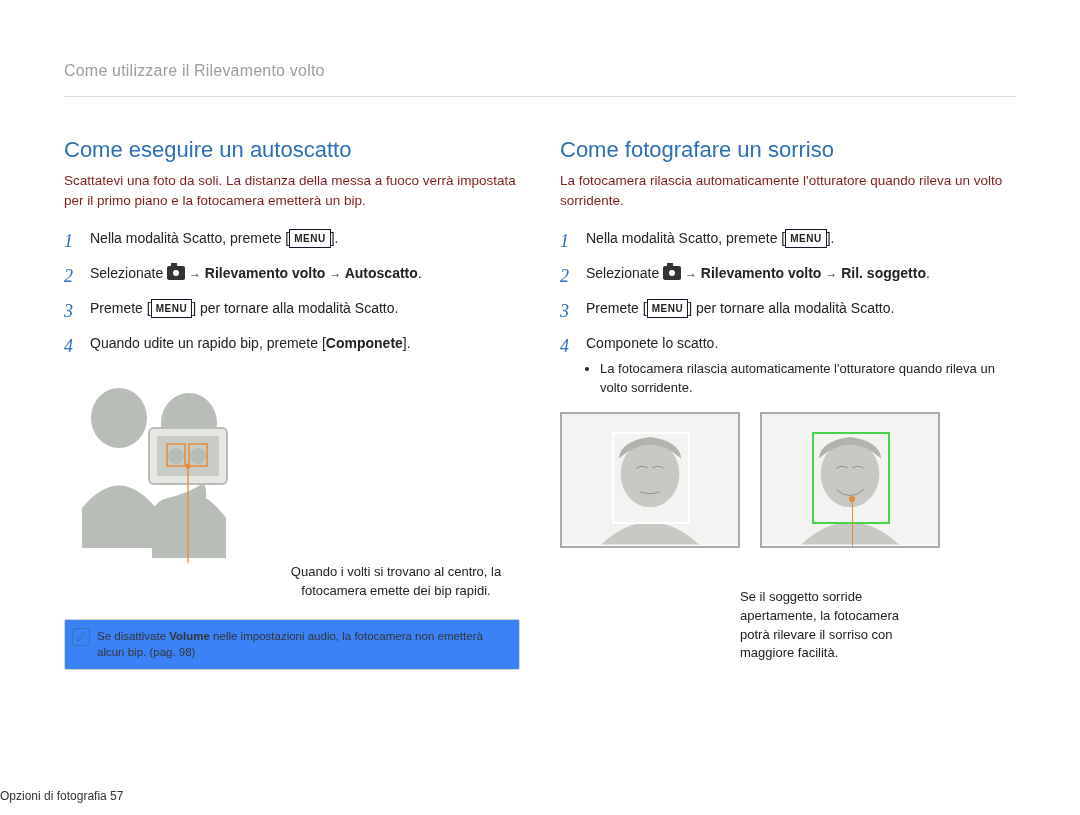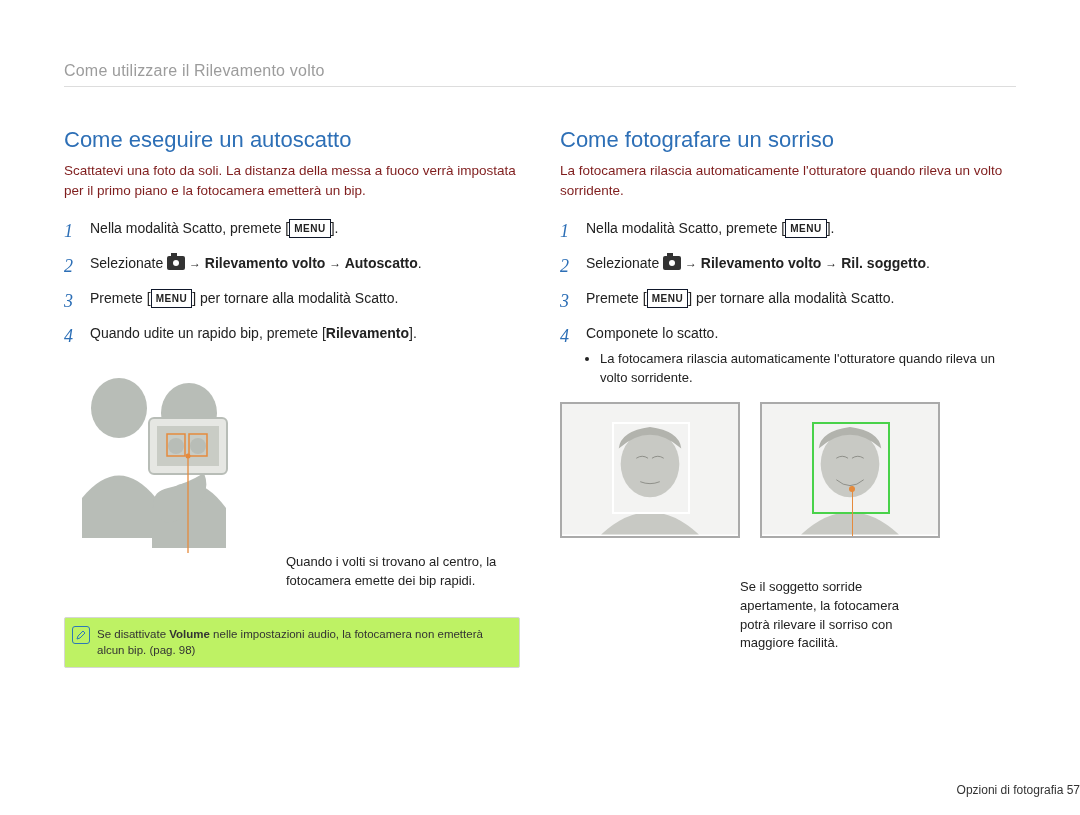--- a/index.html
+++ b/index.html
@@ -12,21 +12,21 @@
     position: relative;
   }
   .page {
     padding: 62px 64px 40px 64px;
   }
   .breadcrumb {
     color: #9c9c9c;
     font-size: 16px;
     font-weight: 300;
     border-bottom: 1px solid #ddd;
-    padding-bottom: 6px;
+    padding-bottom: 16px;
     margin-bottom: 40px;
     letter-spacing: 0.2px;
   }
   .columns {
     display: flex;
     gap: 40px;
   }
   .col {
     flex: 1;
     min-width: 0;
@@ -113,36 +113,37 @@
     font-size: 13px;
     line-height: 1.45;
     color: #222;
   }
 
   
   .illus-wrap {
     display: flex;
     gap: 22px;
     margin-top: 8px;
+    text-align: center;
   }
   .illus-svg { flex: 0 0 200px; }
   .illus-caption {
     font-size: 13px;
     line-height: 1.45;
     color: #222;
     padding-top: 195px;
     max-width: 220px;
   }
 
   
   .note-box {
     display: flex;
     border: 1px solid #d6d6d6;
-    background: #bef264;
-    margin-top: 26px;
+    background: #3b82f6;
+    margin-top: 18px;
     border-radius: 2px;
   }
   .note-icon {
     width: 32px;
     display: flex;
     align-items: flex-start;
     justify-content: center;
     padding-top: 8px;
   }
   .note-icon-inner {
@@ -201,23 +202,23 @@
     content: "";
     position: absolute;
     width: 6px; height: 6px;
     border-radius: 50%;
     background: #e58a3c;
     left: -3px;
   }
 
   .footer {
     position: absolute;
-    bottom: 18px;
+    bottom: 12px;
     left: 0; right: 0;
-    text-align: right;
+    text-align: left;
     font-size: 12px;
     color: #333;
   }
 </style>
 </head>
 <body>
 
 <div class="page">
 
   <div class="breadcrumb">Come utilizzare il Rilevamento volto</div>
@@ -233,21 +234,21 @@
           <span>Nella modalità Scatto, premete [</span><span class="menu-label">MENU</span><span>].</span>
         </li>
         <li>
           <span>Selezionate </span><span class="camera-icon"></span>
           <span class="arrow">→</span><span class="bold"> Rilevamento volto </span><span class="arrow">→</span><span class="bold"> Autoscatto</span><span>.</span>
         </li>
         <li>
           <span>Premete [</span><span class="menu-label">MENU</span><span>] per tornare alla modalità Scatto.</span>
         </li>
         <li>
-          <span>Quando udite un rapido bip, premete [</span><span class="bold">Rilevamento</span><span>].</span>
+          <span>Quando udite un rapido bip, premete [</span><span class="bold">Componete</span><span>].</span>
         </li>
       </ol>
 
       <div class="illus-wrap">
         <div class="illus-svg">
           <svg viewBox="0 0 200 200" width="200" height="200">
 
             <g fill="#b8bdb7">
               <ellipse cx="55" cy="50" rx="28" ry="30"></ellipse>
               <path d="M18 140 Q55 95 92 140 L92 180 L18 180 Z"></path>

